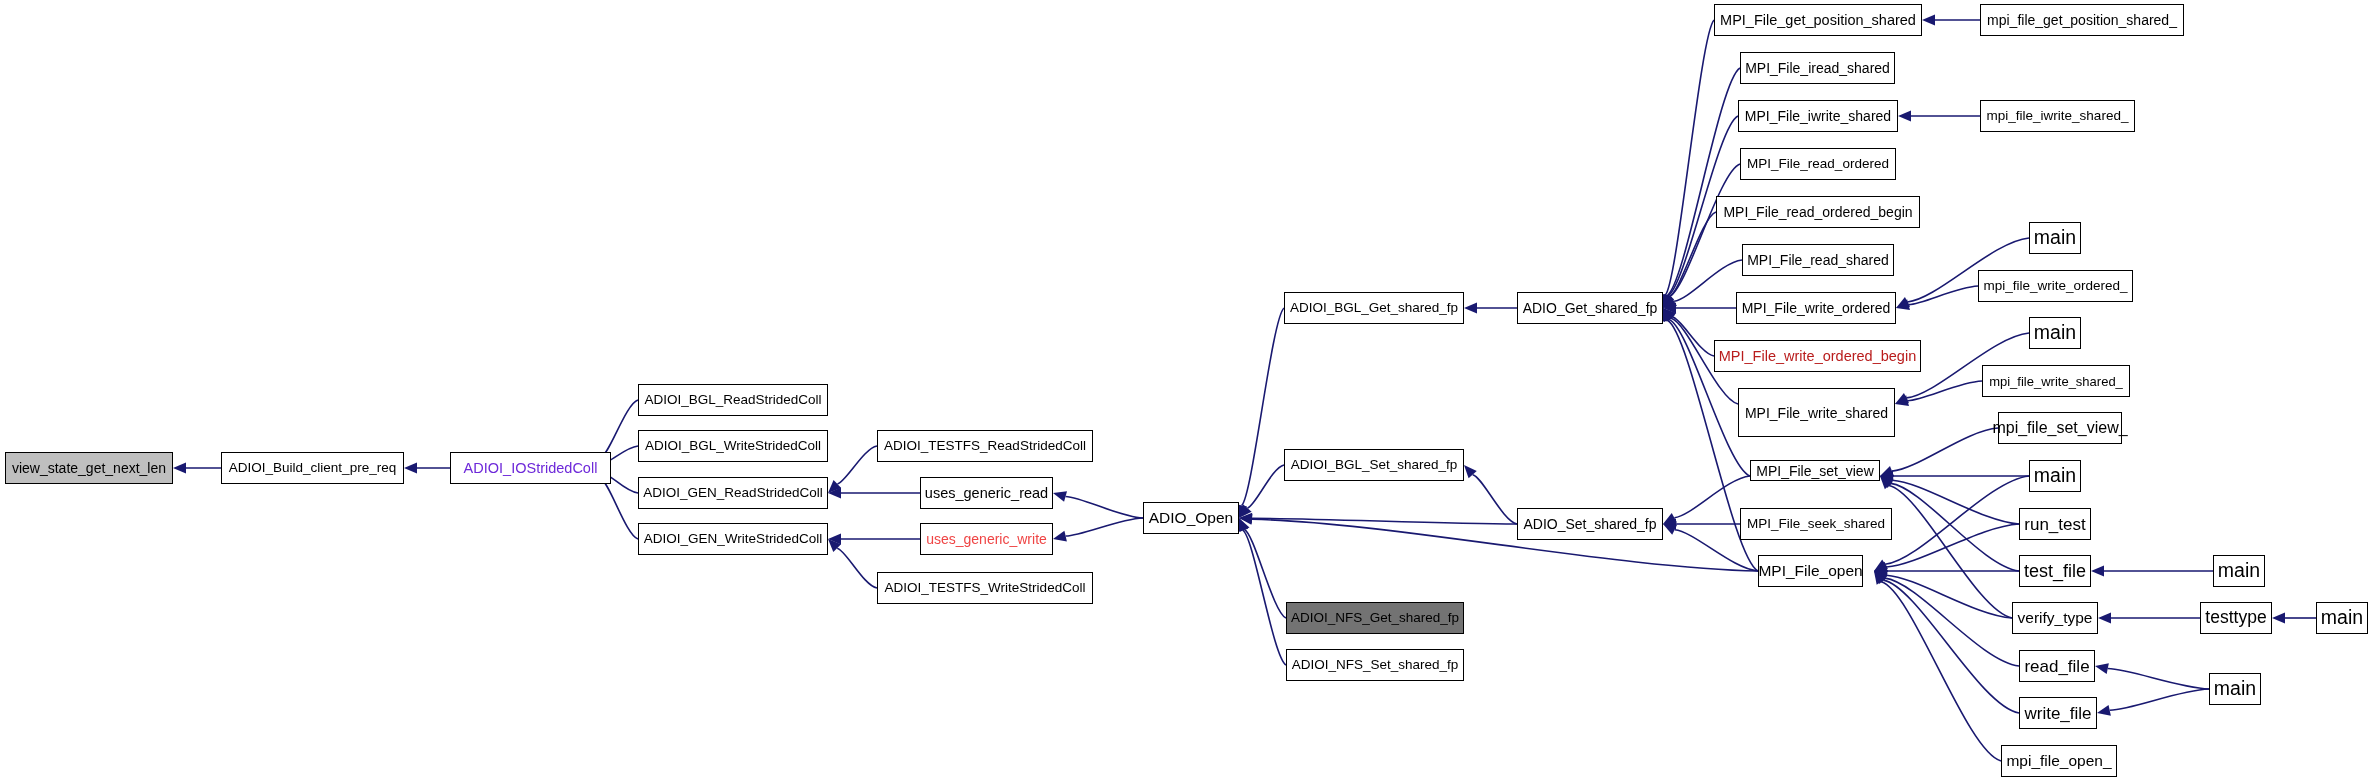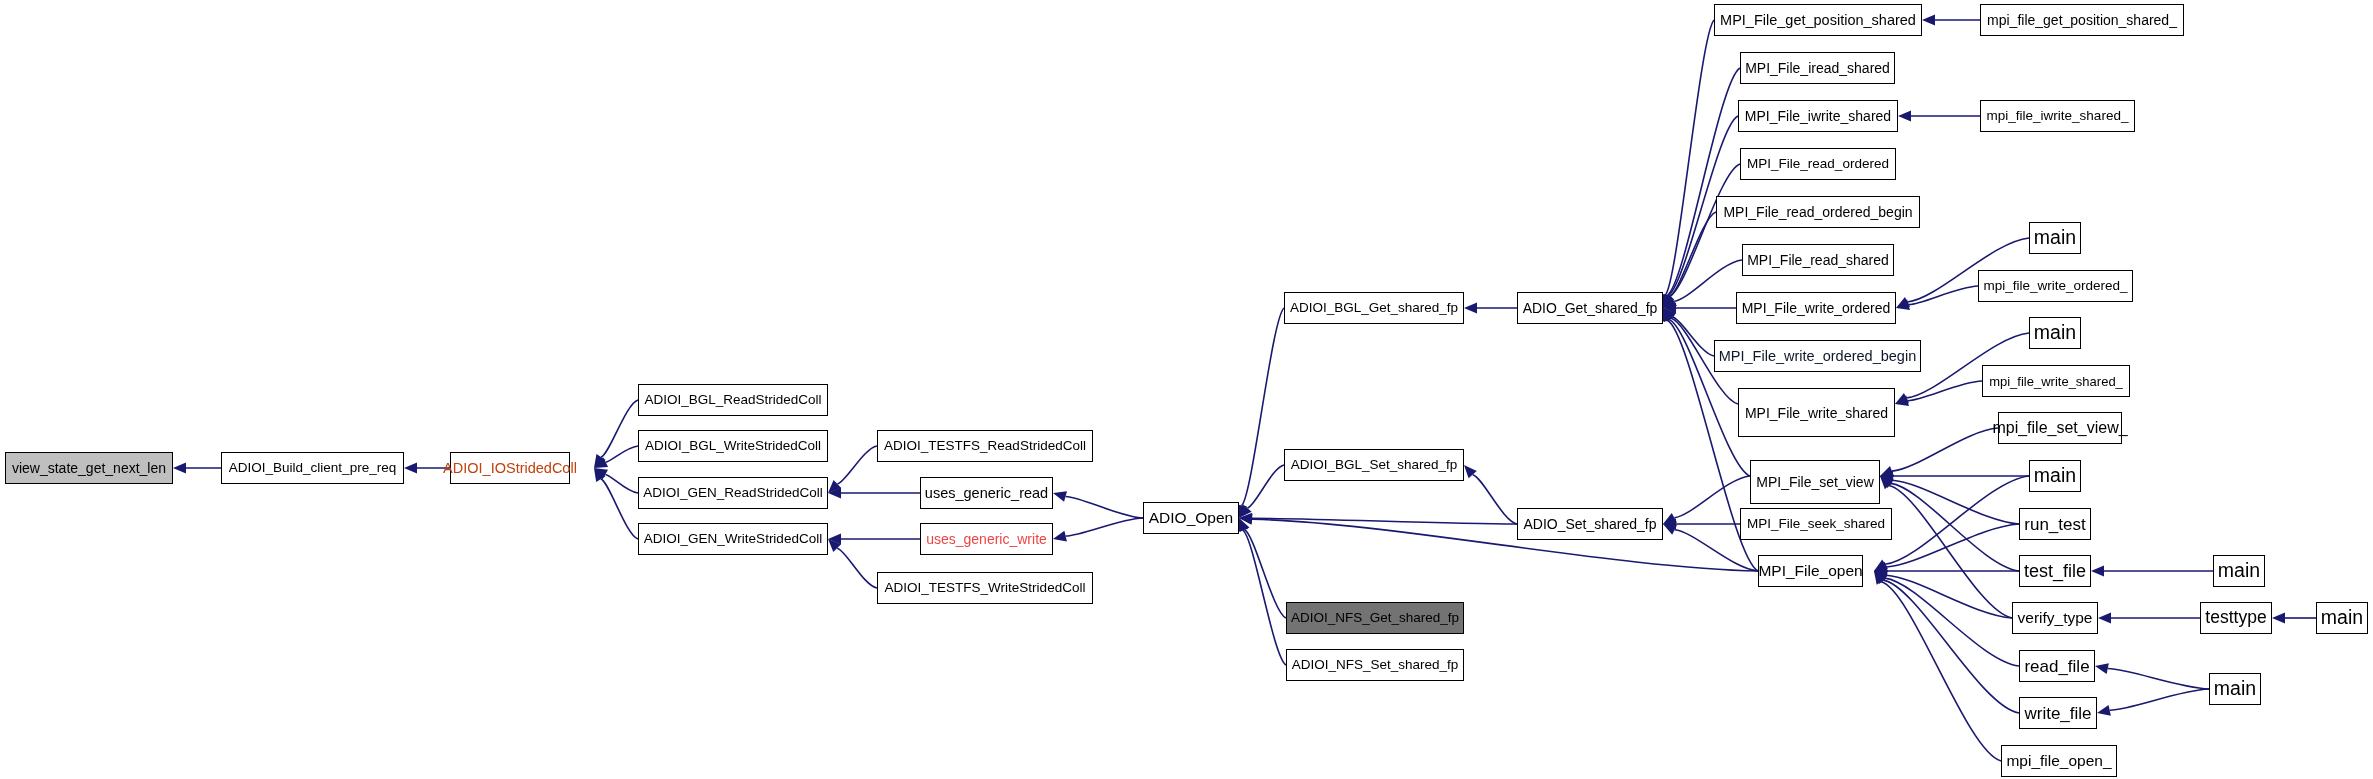--- a/index.html
+++ b/index.html
@@ -161,21 +161,21 @@
       <polygon points="2095,666 2108.830963281222,663.1796357126262 2106.6554993644363,673.9623699088662" fill="#191970"></polygon>
       <path d="M 2209 689 C 2178.2 690.2, 2133.5201441223526 709.3485096618488, 2109.711431383006 710.2761218464987" fill="none" stroke="#191970" stroke-width="1.6"></path>
       <polygon points="2097,713 2108.5590213949863,704.898208569073 2110.863841371026,715.6540351239244" fill="#191970"></polygon>
     </svg>
 <div class="node highlight" style="left: 5px; top: 452px; width: 168px; height: 32px; border-color: rgb(0, 0, 0); color: rgb(0, 0, 0); background: rgb(191, 191, 191);">
       <span style="font-size: 14px;">view_state_get_next_len</span>
     </div>
     <div class="node" style="left: 221px; top: 452px; width: 183px; height: 32px; border-color: rgb(0, 0, 0); color: rgb(0, 0, 0); background: rgb(255, 255, 255);">
       <span style="font-size: 13.5px;">ADIOI_Build_client_pre_req</span>
     </div>
-    <div class="node" style="left: 450px; top: 452px; width: 120px; height: 32px; border-color: rgb(0, 0, 0); color: #c2410c; background: rgb(255, 255, 255);">
+    <div class="node" style="left: 450px; top: 452px; width: 161px; height: 32px; border-color: rgb(0, 0, 0); color: #6d28d9; background: rgb(255, 255, 255);">
       <span style="font-size: 14.5px;">ADIOI_IOStridedColl</span>
     </div>
     <div class="node" style="left: 638px; top: 384px; width: 190px; height: 32px; border-color: rgb(0, 0, 0); color: rgb(0, 0, 0); background: rgb(255, 255, 255);">
       <span style="font-size: 13.5px;">ADIOI_BGL_ReadStridedColl</span>
     </div>
     <div class="node" style="left: 638px; top: 430px; width: 190px; height: 32px; border-color: rgb(0, 0, 0); color: rgb(0, 0, 0); background: rgb(255, 255, 255);">
       <span style="font-size: 13.5px;">ADIOI_BGL_WriteStridedColl</span>
     </div>
     <div class="node" style="left: 638px; top: 477px; width: 190px; height: 32px; border-color: rgb(0, 0, 0); color: rgb(0, 0, 0); background: rgb(255, 255, 255);">
       <span style="font-size: 13.5px;">ADIOI_GEN_ReadStridedColl</span>
@@ -230,27 +230,27 @@
     </div>
     <div class="node" style="left: 1716px; top: 196px; width: 204px; height: 32px; border-color: rgb(0, 0, 0); color: rgb(0, 0, 0); background: rgb(255, 255, 255);">
       <span style="font-size: 14px;">MPI_File_read_ordered_begin</span>
     </div>
     <div class="node" style="left: 1742px; top: 244px; width: 152px; height: 32px; border-color: rgb(0, 0, 0); color: rgb(0, 0, 0); background: rgb(255, 255, 255);">
       <span style="font-size: 14px;">MPI_File_read_shared</span>
     </div>
     <div class="node" style="left: 1736px; top: 292px; width: 160px; height: 32px; border-color: rgb(0, 0, 0); color: rgb(0, 0, 0); background: rgb(255, 255, 255);">
       <span style="font-size: 14px;">MPI_File_write_ordered</span>
     </div>
-    <div class="node" style="left: 1714px; top: 340px; width: 207px; height: 32px; border-color: rgb(0, 0, 0); color: #0f172a; background: rgb(255, 255, 255);">
+    <div class="node" style="left: 1714px; top: 340px; width: 207px; height: 32px; border-color: rgb(0, 0, 0); color: #b91c1c; background: rgb(255, 255, 255);">
       <span style="font-size: 14.5px;">MPI_File_write_ordered_begin</span>
     </div>
     <div class="node" style="left: 1738px; top: 388px; width: 157px; height: 49px; border-color: rgb(0, 0, 0); color: rgb(0, 0, 0); background: rgb(255, 255, 255);">
       <span style="font-size: 14px;">MPI_File_write_shared</span>
     </div>
-    <div class="node" style="left: 1750px; top: 460px; width: 130px; height: 44px; border-color: rgb(0, 0, 0); color: rgb(0, 0, 0); background: rgb(255, 255, 255);">
+    <div class="node" style="left: 1750px; top: 460px; width: 130px; height: 21px; border-color: rgb(0, 0, 0); color: rgb(0, 0, 0); background: rgb(255, 255, 255);">
       <span style="font-size: 14px;">MPI_File_set_view</span>
     </div>
     <div class="node" style="left: 1740px; top: 508px; width: 152px; height: 32px; border-color: rgb(0, 0, 0); color: rgb(0, 0, 0); background: rgb(255, 255, 255);">
       <span style="font-size: 13.5px;">MPI_File_seek_shared</span>
     </div>
     <div class="node" style="left: 1758px; top: 555px; width: 105px; height: 32px; border-color: rgb(0, 0, 0); color: rgb(0, 0, 0); background: rgb(255, 255, 255);">
       <span style="font-size: 15.5px;">MPI_File_open</span>
     </div>
     <div class="node" style="left: 1980px; top: 4px; width: 204px; height: 32px; border-color: rgb(0, 0, 0); color: rgb(0, 0, 0); background: rgb(255, 255, 255);">
       <span style="font-size: 14px;">mpi_file_get_position_shared_</span>

